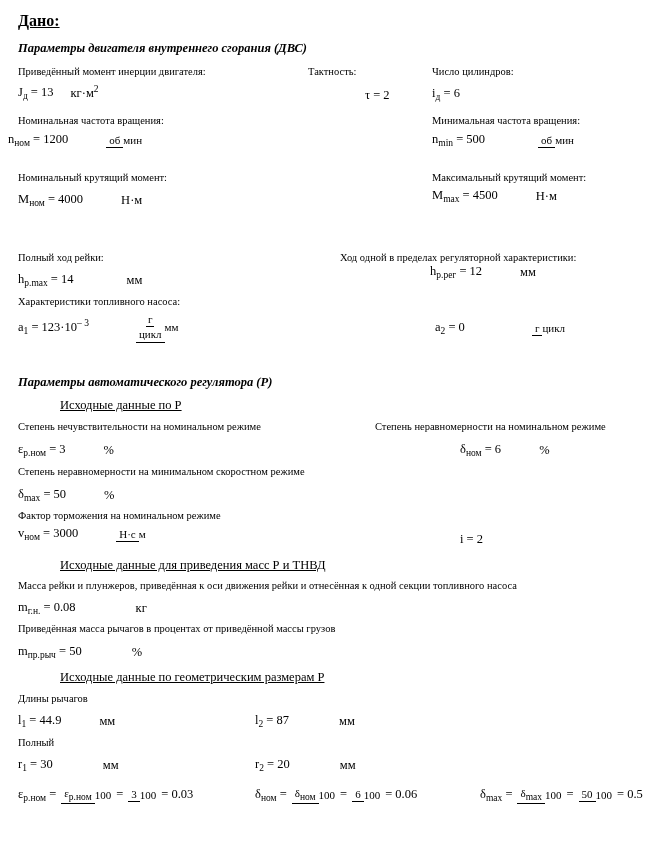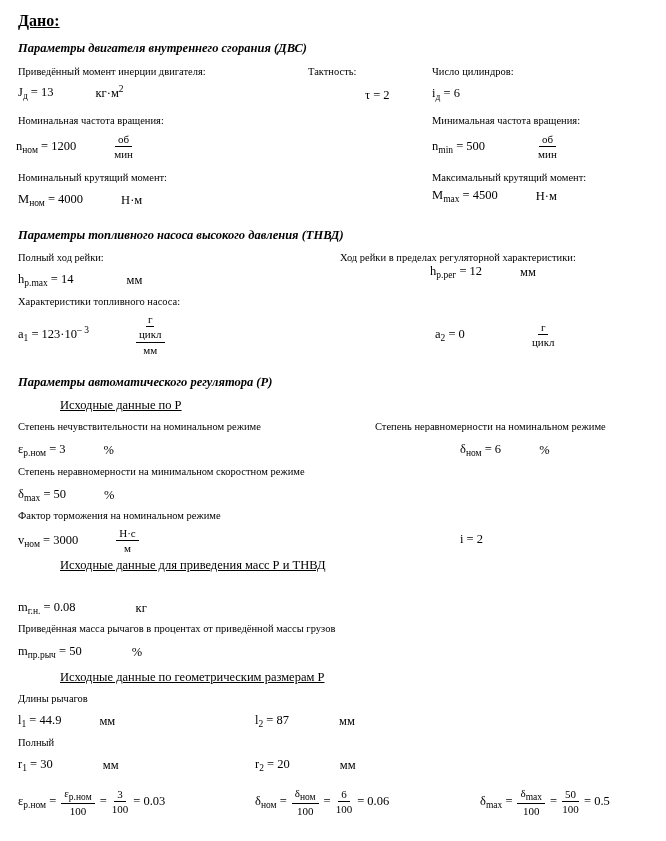--- a/index.html
+++ b/index.html
@@ -17,21 +17,21 @@
   .abs { position: absolute; white-space: nowrap; }
   .label { font-size: 10.5px; }
   .title { font-size: 16px; font-weight: bold; text-decoration: underline; }
   .h1 { font-size: 12.5px; font-weight: bold; font-style: italic; }
   .h2 { font-size: 12.5px; text-decoration: underline; }
   .math { font-size: 12.5px; display: flex; align-items: center; gap: 5px; }
   .math sub { font-size: 9.5px; line-height: 1; vertical-align: -3px; }
   .math sup { font-size: 9.5px; line-height: 1; vertical-align: 5px; }
   .grp { white-space: nowrap; text-align: right; }
   .frac {
-    display: inline-flex; flex-direction: column; align-items: center;
+    display: inline-flex; flex-direction: row; align-items: center;
     font-size: 11px; line-height: 1.3; text-align: center; vertical-align: middle;
   }
   .frac .top { border-bottom: 1px solid #000; padding: 0 3px; }
   .frac .innerfrac { display: inline-flex; flex-direction: column; align-items: center; }
   .frac .innerfrac .top { border-bottom: 1px solid #000; padding: 0 2px; }
   .unit { margin-left: 33px; }
 </style>
 </head>
 <body>
 
@@ -40,33 +40,33 @@
   <div class="abs title" style="left:18px; top:12px">Дано:</div>
 
   <div class="abs h1" style="left:18px; top:41px">Параметры двигателя внутреннего сгорания (ДВС)</div>
 
   <div class="abs label" style="left:18px; top:66px">Приведённый момент инерции двигателя:</div>
   <div class="abs label" style="left:308px; top:66px">Тактность:</div>
   <div class="abs label" style="left:432px; top:66px">Число цилиндров:</div>
 
   <div class="abs math" style="left:18px; top:85px">
     <span class="grp"><span>J</span><sub>д</sub> <span>= 13</span></span>
-    <span class="unit grp" style="margin-left:37px"><span>кг·м</span><sup>2</sup></span>
+    <span class="unit grp" style="margin-left:12px"><span>кг·м</span><sup>2</sup></span>
   </div>
   <div class="abs math" style="left:365px; top:88px">
     <span class="grp"><span>τ</span> <span>= 2</span></span>
   </div>
   <div class="abs math" style="left:432px; top:86px">
     <span class="grp"><span>i</span><sub>д</sub> <span>= 6</span></span>
   </div>
 
   <div class="abs label" style="left:18px; top:115px">Номинальная частота вращения:</div>
   <div class="abs label" style="left:432px; top:115px">Минимальная частота вращения:</div>
 
-  <div class="abs math" style="left:16px; top:132px">
+  <div class="abs math" style="left:8px; top:132px">
     <span class="grp"><span>n</span><sub>ном</sub> <span>= 1200</span></span>
     <span class="frac unit">
         <span class="top">об</span>
         <span>мин</span>
       </span>
   </div>
   <div class="abs math" style="left:432px; top:132px">
     <span class="grp"><span>n</span><sub>min</sub> <span>= 500</span></span>
     <span class="frac unit" style="margin-left:48px">
         <span class="top">об</span>
@@ -79,24 +79,23 @@
 
   <div class="abs math" style="left:18px; top:192px">
     <span class="grp"><span>M</span><sub>ном</sub> <span>= 4000</span></span>
     <span class="unit">Н·м</span>
   </div>
   <div class="abs math" style="left:432px; top:188px">
     <span class="grp"><span>M</span><sub>max</sub> <span>= 4500</span></span>
     <span class="unit">Н·м</span>
   </div>
 
-  <div class="abs h1" style="left:18px; top:228px">Параметры топливного насоса высокого давления (ТНВД)</div>
 
   <div class="abs label" style="left:18px; top:252px">Полный ход рейки:</div>
-  <div class="abs label" style="left:340px; top:252px">Ход рейки в пределах регуляторной характеристики:</div>
+  <div class="abs label" style="left:340px; top:252px">Ход одной в пределах регуляторной характеристики:</div>
 
   <div class="abs math" style="left:18px; top:272px">
     <span class="grp"><span>h</span><sub>p.max</sub> <span>= 14</span></span>
     <span class="unit" style="margin-left:48px">мм</span>
   </div>
   <div class="abs math" style="left:430px; top:264px">
     <span class="grp"><span>h</span><sub>p.рег</sub> <span>= 12</span></span>
     <span class="unit">мм</span>
   </div>
 
@@ -151,20 +150,21 @@
         <span class="top">Н·с</span>
         <span>м</span>
       </span>
   </div>
   <div class="abs math" style="left:460px; top:532px">
     <span class="grp"><span>i</span> <span>= 2</span></span>
   </div>
 
   <div class="abs h2" style="left:60px; top:558px">Исходные данные для приведения масс Р и ТНВД</div>
 
+  <div class="abs label" style="left:18px; top:580px">Масса рейки и плунжеров, приведённая к оси движения рейки и отнесённая к одной секции топливного насоса</div>
 
   <div class="abs math" style="left:18px; top:600px">
     <span class="grp"><span>m</span><sub>г.н.</sub> <span>= 0.08</span></span>
     <span class="unit" style="margin-left:55px">кг</span>
   </div>
 
   <div class="abs label" style="left:18px; top:623px">Приведённая масса рычагов в процентах от приведённой массы грузов</div>
 
   <div class="abs math" style="left:18px; top:644px">
     <span class="grp"><span>m</span><sub>пр.рыч</sub> <span>= 50</span></span>

